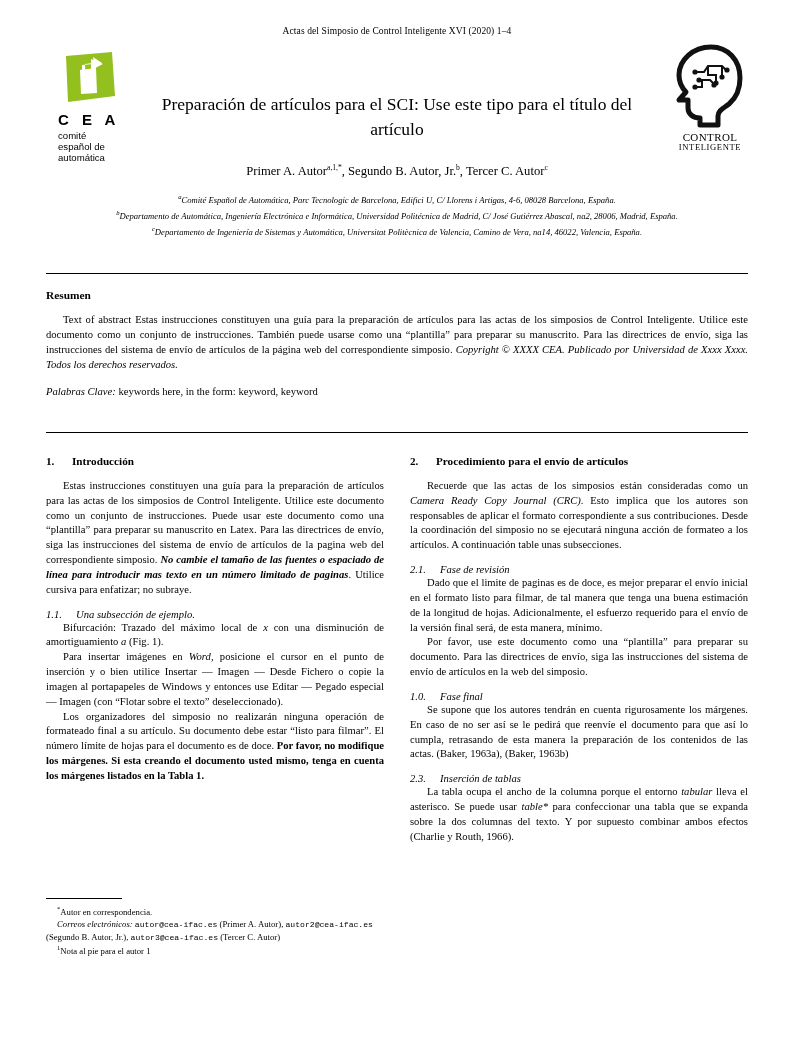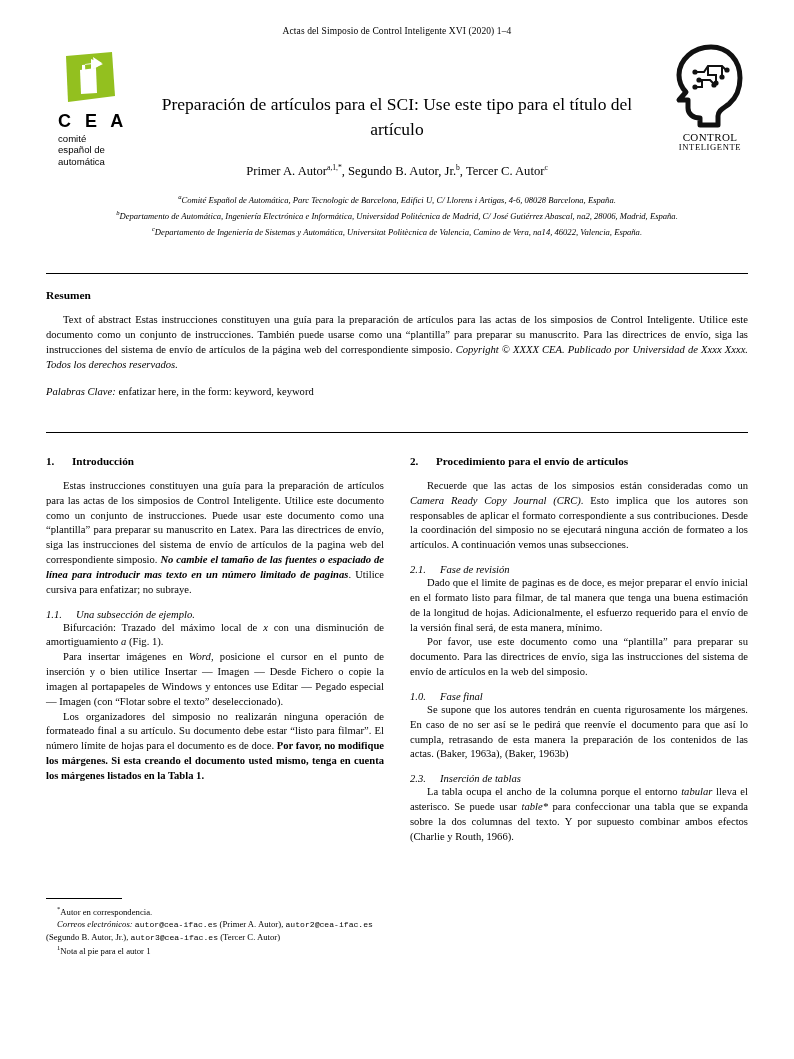--- a/index.html
+++ b/index.html
@@ -42,21 +42,21 @@
     width: 108px;
   }
   .cea-mark {
     width: 62px;
     height: 58px;
     position: relative;
   }
   .cea-word {
     font-family: "Liberation Sans", sans-serif;
     font-weight: bold;
-    font-size: 18px;
+    font-size: 15px;
     letter-spacing: 4.5px;
     line-height: 1.05;
     margin-top: 4px;
   }
   .cea-sub {
     font-family: "Liberation Sans", sans-serif;
     font-size: 9.6px;
     line-height: 1.18;
     margin-top: 2px;
   }
@@ -287,21 +287,21 @@
     <div><sup>c</sup><span>Departamento de Ingeniería de Sistemas y Automática, Universitat Politècnica de Valencia, Camino de Vera, na14, 46022, Valencia, España.</span></div>
   </div>
 
   <div class="rule" id="rule-top"></div>
   <div class="rule" id="rule-bot"></div>
 
   <div class="abstract-block">
     <div class="abstract-head">Resumen</div>
     <div class="abstract-body"><span>Text of abstract Estas instrucciones constituyen una guía para la preparación de artículos para las actas de los simposios de Control Inteligente. Utilice este documento como un conjunto de instrucciones. También puede usarse como una “plantilla” para preparar su manuscrito. Para las directrices de envío, siga las instrucciones del sistema de envío de artículos de la página web del correspondiente simposio. </span><i>Copyright © XXXX CEA. Publicado por Universidad de Xxxx Xxxx. Todos los derechos reservados.</i></div>
     <div class="keywords">
-      <span class="kw-label">Palabras Clave:</span><span> enfatizar here, in the form: keyword, keyword</span><br>
+      <span class="kw-label">Palabras Clave:</span><span> keywords here, in the form: keyword, keyword</span><br>
     </div>
   </div>
 
   <div class="col col-left">
 
     <div class="sec-head">
       <span class="num">1.</span>
       <span>Introducción</span>
     </div>
 
@@ -320,21 +320,21 @@
 
   </div>
 
   <div class="col col-right">
 
     <div class="sec-head">
       <span class="num">2.</span>
       <span>Procedimiento para el envío de artículos</span>
     </div>
 
-    <p class="body"><span>Recuerde que las actas de los simposios están consideradas como un </span><i>Camera Ready Copy Journal (CRC)</i><span>. Esto implica que los autores son responsables de aplicar el formato correspondiente a sus contribuciones. Desde la coordinación del simposio no se ejecutará ninguna acción de formateo a los artículos. A continuación vemos unas subsecciones.</span></p>
+    <p class="body"><span>Recuerde que las actas de los simposios están consideradas como un </span><i>Camera Ready Copy Journal (CRC)</i><span>. Esto implica que los autores son responsables de aplicar el formato correspondiente a sus contribuciones. Desde la coordinación del simposio no se ejecutará ninguna acción de formateo a los artículos. A continuación table unas subsecciones.</span></p>
 
     <div class="subsec-head">
       <span class="num">2.1.</span>
       <span>Fase de revisión</span>
     </div>
     <p class="body">Dado que el limite de paginas es de doce, es mejor preparar el envío inicial en el formato listo para filmar, de tal manera que tenga una buena estimación de la longitud de hojas. Adicionalmente, el esfuerzo requerido para el envío de la versión final será, de esta manera, mínimo.</p>
     <p class="body">Por favor, use este documento como una “plantilla” para preparar su documento. Para las directrices de envío, siga las instrucciones del sistema de envío de artículos en la web del simposio.</p>
 
     <div class="subsec-head">
       <span class="num">1.0.</span>

